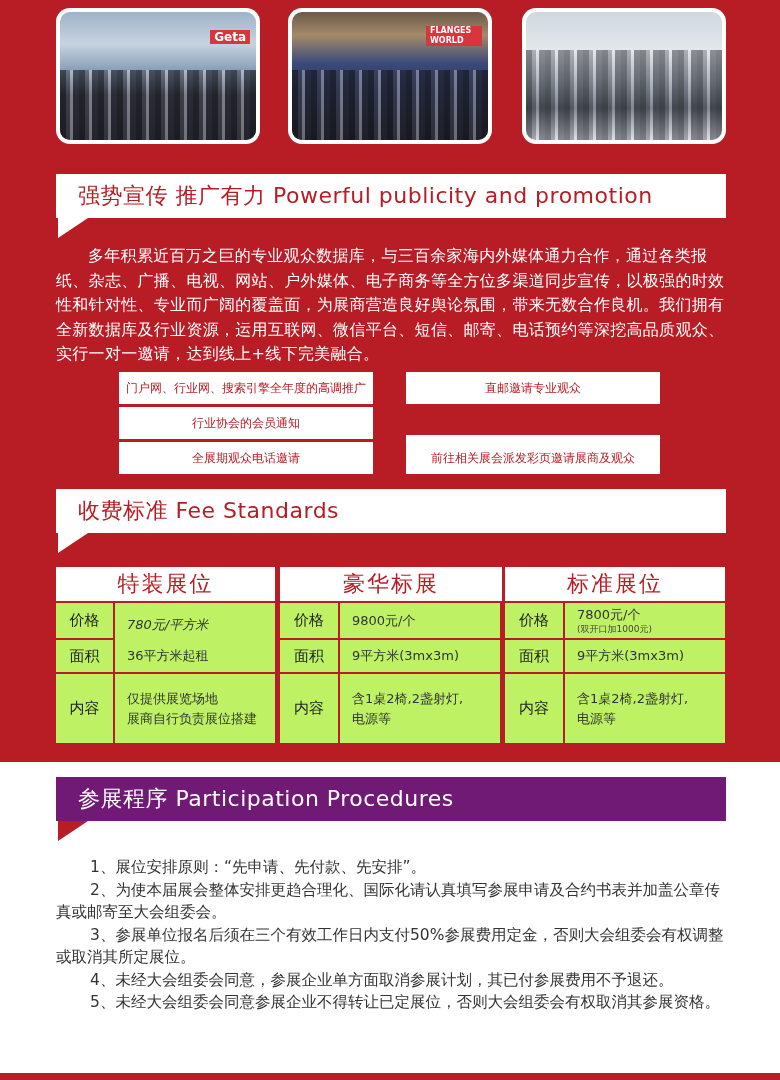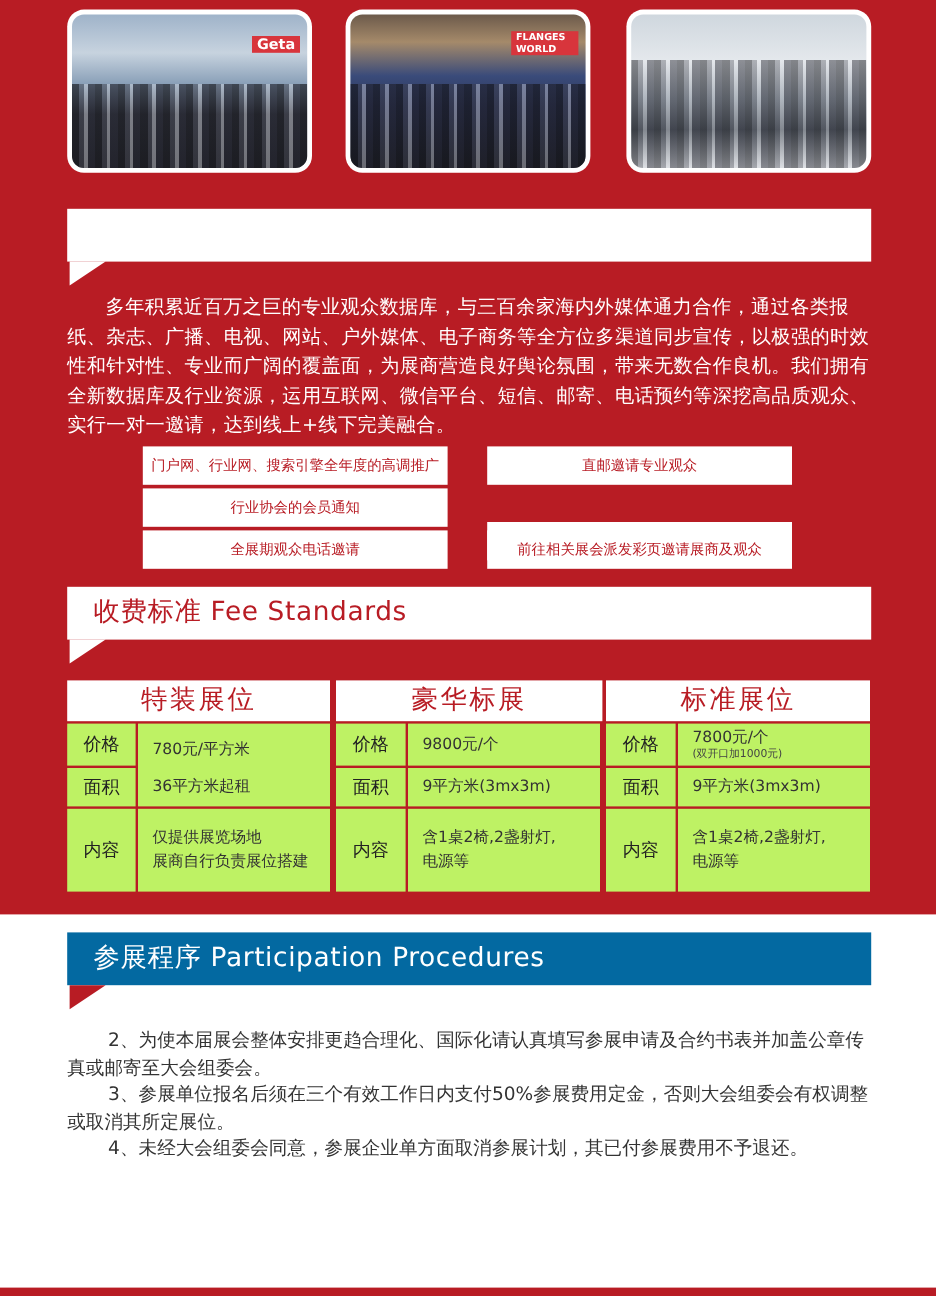--- a/index.html
+++ b/index.html
@@ -17,21 +17,21 @@
   .crowd { position:absolute; left:0; right:0; bottom:0; height:55%;
     background: repeating-linear-gradient(90deg, rgba(20,20,25,.85) 0 6px, rgba(60,60,70,.6) 6px 10px, rgba(230,230,235,.5) 10px 13px, rgba(30,30,40,.8) 13px 19px); opacity:.75; }
   .sign { position:absolute; background:#d8353c; color:#fff; font-size:12px; font-weight:bold; padding:0 4px; }
 
   
   .banner { position:absolute; left:56px; width:670px; height:44px; background:#ffffff; }
   .banner-text { position:absolute; left:22px; top:0; line-height:44px; font-size:22px; color:#b81c24; white-space:nowrap; letter-spacing:0.5px; }
   .banner-tail { position:absolute; left:0; top:44px; width:0; height:0;
     border-left:15px solid transparent; border-right:15px solid transparent; border-top:20px solid #ffffff; left:36px; }
 
-  .banner.red { background:#0369a1; }
+  .banner.red { background:#701a75; }
   .banner.red .banner-text { color:#ffffff; }
   .banner.red .banner-tail { border-top-color:#b81c24; }
 
   .intro { position:absolute; left:56px; top:244px; width:672px; color:#ffffff; font-size:16px; line-height:24.5px; text-indent:2em; letter-spacing:0.3px; }
 
   .promo-box { position:absolute; width:254px; height:32px; background:#ffffff; color:#b81c24; font-size:12px; text-align:center; line-height:32px; white-space:nowrap; }
 
   
   .fee-head { position:absolute; top:567px; height:34px; background:#ffffff; color:#b81c24; font-size:22px; text-align:center; line-height:34px; letter-spacing:2px; }
   .cell { position:absolute; background:#bef264; color:#333333; font-size:13px; }
@@ -61,20 +61,21 @@
       <span class="sign" style="right:6px;top:14px;font-size:8px;line-height:10px;width:56px;">FLANGES WORLD</span>
     </div>
 </div>
 <div class="photo photo3">
   <div class="img img3">
       <div class="crowd" style="height:70%;opacity:.55"></div>
     </div>
 </div>
 
 <div class="banner" style="top:174px;">
+  <span class="banner-text">强势宣传 推广有力 Powerful publicity and promotion</span>
   <div class="banner-tail" style="left:2px;border-left:0;border-right:30px solid transparent;border-top:20px solid #fff;"></div>
 </div>
 
 <p class="intro">多年积累近百万之巨的专业观众数据库，与三百余家海内外媒体通力合作，通过各类报纸、杂志、广播、电视、网站、户外媒体、电子商务等全方位多渠道同步宣传，以极强的时效性和针对性、专业而广阔的覆盖面，为展商营造良好舆论氛围，带来无数合作良机。我们拥有全新数据库及行业资源，运用互联网、微信平台、短信、邮寄、电话预约等深挖高品质观众、实行一对一邀请，达到线上+线下完美融合。</p>
 
 <div class="promo-box" style="left:119px;top:372px;">门户网、行业网、搜索引擎全年度的高调推广</div>
 <div class="promo-box" style="left:406px;top:372px;">直邮邀请专业观众</div>
 <div class="promo-box" style="left:119px;top:407px;">行业协会的会员通知</div>
 <div class="promo-box" style="left:406px;top:407px;margin-top:28px;">超大数据库定期温馨短信提醒</div>
 <div class="promo-box" style="left:119px;top:442px;">全展期观众电话邀请</div>
@@ -83,21 +84,21 @@
 <div class="banner" style="top:489px;">
   <span class="banner-text">收费标准 Fee Standards</span>
   <div class="banner-tail" style="left:2px;border-left:0;border-right:30px solid transparent;border-top:20px solid #fff;"></div>
 </div>
 
 <div class="fee-head" style="left:56px;width:219px;">特装展位</div>
 <div class="fee-head" style="left:280px;width:222px;">豪华标展</div>
 <div class="fee-head" style="left:505px;width:220px;">标准展位</div>
 
 <div class="cell label" style="left:56px;top:603px;width:57px;height:35px;">价格</div>
-<div class="cell val" style="left:115px;top:603px;width:160px;height:43px;">
+<div class="cell val" style="left:115px;top:603px;width:160px;height:43px;font-style:italic;">
     <span>780元/平方米</span>
   </div>
 <div class="cell label" style="left:56px;top:640px;width:57px;height:32px;">面积</div>
 <div class="cell val" style="left:115px;top:640px;width:160px;height:32px;">
     <span>36平方米起租</span>
   </div>
 <div class="cell label" style="left:56px;top:674px;width:57px;height:69px;">内容</div>
 <div class="cell val" style="left:115px;top:674px;width:160px;height:69px;">
   <span>仅提供展览场地</span>
   <span>展商自行负责展位搭建</span>
@@ -131,18 +132,20 @@
   <span>含1桌2椅,2盏射灯,</span>
   <span>电源等</span>
 </div>
 
 <div class="banner red" style="top:777px;">
   <span class="banner-text" style="color:#fff;">参展程序 Participation Procedures</span>
   <div class="banner-tail" style="left:2px;border-left:0;border-right:30px solid transparent;border-top:20px solid #b81c24;"></div>
 </div>
 
 <div class="proc" style="top:856px;">
+  <p>1、展位安排原则：“先申请、先付款、先安排”。</p>
   <p>2、为使本届展会整体安排更趋合理化、国际化请认真填写参展申请及合约书表并加盖公章传真或邮寄至大会组委会。</p>
   <p>3、参展单位报名后须在三个有效工作日内支付50%参展费用定金，否则大会组委会有权调整或取消其所定展位。</p>
   <p>4、未经大会组委会同意，参展企业单方面取消参展计划，其已付参展费用不予退还。</p>
+  <p>5、未经大会组委会同意参展企业不得转让已定展位，否则大会组委会有权取消其参展资格。</p>
 </div>
 
 <div class="bottom-bar"></div>
 
 </body></html>

